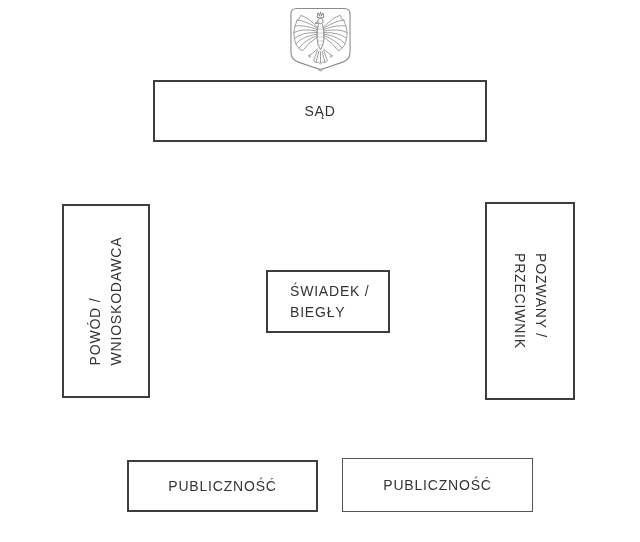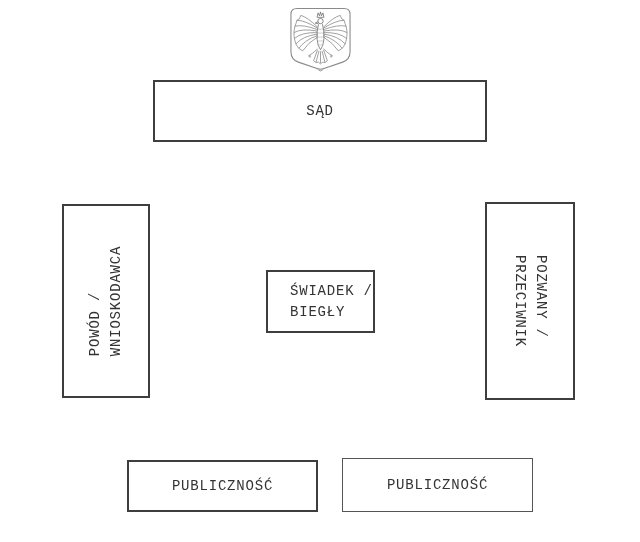--- a/index.html
+++ b/index.html
@@ -1,33 +1,33 @@
 <!DOCTYPE html>
 <html><head>
 <meta charset="utf-8">
 <style>
   html,body{margin:0;padding:0;background:#fff;}
   .canvas{
     position:relative;width:640px;height:542px;background:var(--bg,#fff);
-    font-family:Liberation Mono, monospace;overflow:hidden;
+    font-family:Liberation Sans, sans-serif;overflow:hidden;
   }
   .box{
     position:absolute;box-sizing:border-box;
     border:2px solid var(--border,#3e3e3e);
     color:var(--text,#333);
     font-size:14px;letter-spacing:.8px;
     display:flex;align-items:center;justify-content:center;
   }
   .label{white-space:pre-line;line-height:1.5;text-align:left;}
   .rot{display:inline-block;}
   .sad{left:153px;top:80px;width:334px;height:62px;}
   .proto{left:497px;top:79px;width:106px;height:63px;justify-content:flex-start;padding-left:21px;}
   .powod{left:62px;top:204px;width:88px;height:194px;}
   .powod .rot{transform:rotate(-90deg);}
-  .swiadek{left:266px;top:270px;width:109px;height:63px;justify-content:flex-start;padding-left:22px;}
+  .swiadek{left:266px;top:270px;width:124px;height:63px;justify-content:flex-start;padding-left:22px;}
   .pozwany{left:485px;top:202px;width:90px;height:198px;}
   .pozwany .rot{transform:rotate(90deg);}
   .pub-left{left:127px;top:460px;width:191px;height:52px;}
   .pub-right{left:342px;top:458px;width:191px;height:54px;border-width:1.5px;border-color:#555;}
   .emblem{position:absolute;left:288px;top:5px;width:65px;height:67px;}
 </style>
 </head>
 <body>
 
 <div class="canvas" style="--bg: #ffffff; --border: #3e3e3e; --text: #333333;">

